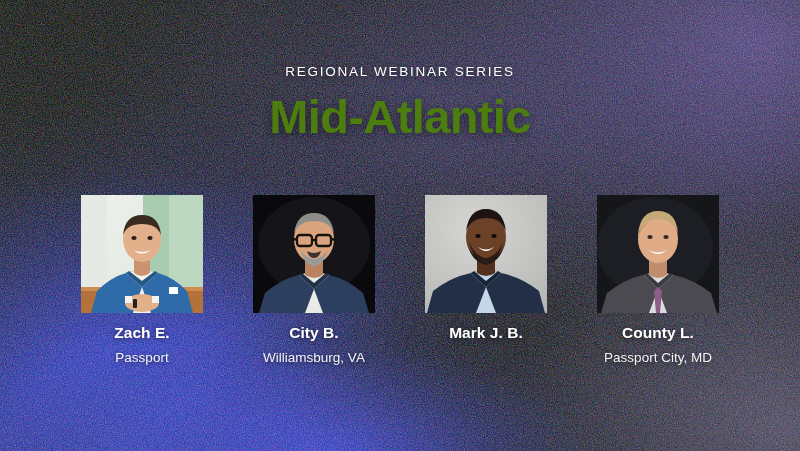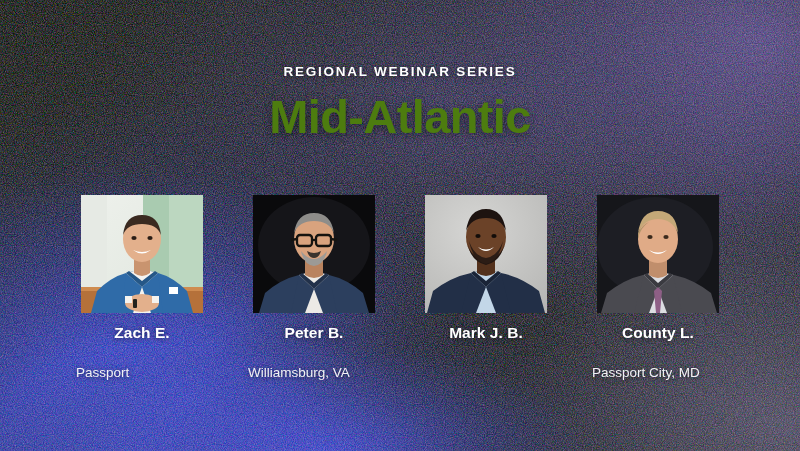--- a/index.html
+++ b/index.html
@@ -128,21 +128,21 @@
   }
 
   #eyebrow {
     position: absolute;
     top: 64px;
     left: 0;
     width: 100%;
     text-align: center;
     color: #ffffff;
     font-size: 13.5px;
-    font-weight: bold;
+    font-weight: normal;
     letter-spacing: 1.75px;
     text-shadow: 0 1px 5px rgba(0,0,0,0.55);
   }
 
   #title {
     position: absolute;
     top: 92px;
     left: 0;
     width: 100%;
     text-align: center;
@@ -189,25 +189,25 @@
     color: #ffffff;
     font-size: 15.5px;
     font-weight: bold;
     text-align: center;
     line-height: 1.2;
     letter-spacing: 0.05px;
     text-shadow: 0 1px 5px rgba(0,0,0,0.55);
   }
 
   .speaker-location {
-    margin-top: 21px;
+    margin-top: 6px;
     color: #f2f2f5;
     font-size: 13.5px;
     font-weight: normal;
-    text-align: left;
+    text-align: center;
     line-height: 1.28;
     width: 132px;
     text-shadow: 0 1px 5px rgba(0,0,0,0.55);
   }
 </style>
 </head>
 <body>
 
 <div id="slide">
 
@@ -313,21 +313,21 @@
               <rect x="63" y="40" width="15" height="11" rx="3" fill="none" stroke="#15130f" stroke-width="2.3"></rect>
               <line x1="59" y1="45" x2="63" y2="45" stroke="#15130f" stroke-width="2.3"></line>
               <line x1="44" y1="44" x2="38" y2="45" stroke="#15130f" stroke-width="2.3"></line>
               <line x1="78" y1="44" x2="84" y2="45" stroke="#15130f" stroke-width="2.3"></line>
 
               <path d="M48 56 q13 16 26 0 q-3 14 -13 15 q-10 -1 -13 -15 z" fill="#9c9a96"></path>
               <path d="M54 56 q7 4 14 0 q-2 7 -7 7 q-5 0 -7 -7 z" fill="#3a342e"></path>
             </g>
           </svg>
         </div>
-        <div class="speaker-name">Peter B.</div>
+        <div class="speaker-name">City B.</div>
         <div class="speaker-location">Williamsburg, VA</div>
       </div>
 
       <div class="speaker">
         <div class="photo">
           <svg width="122" height="118" viewBox="0 0 122 118">
             <defs>
               <clipPath id="clip3">
                   <rect width="122" height="118"></rect>
                 </clipPath>

